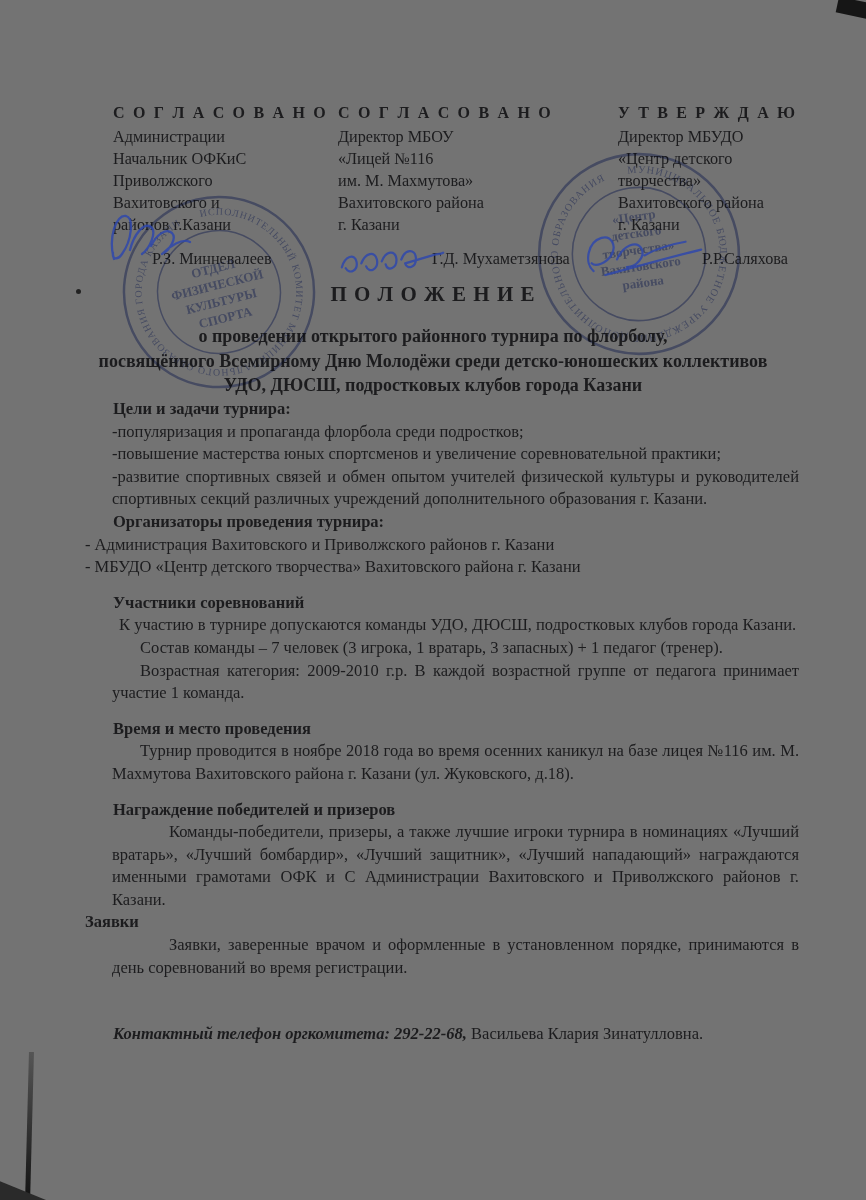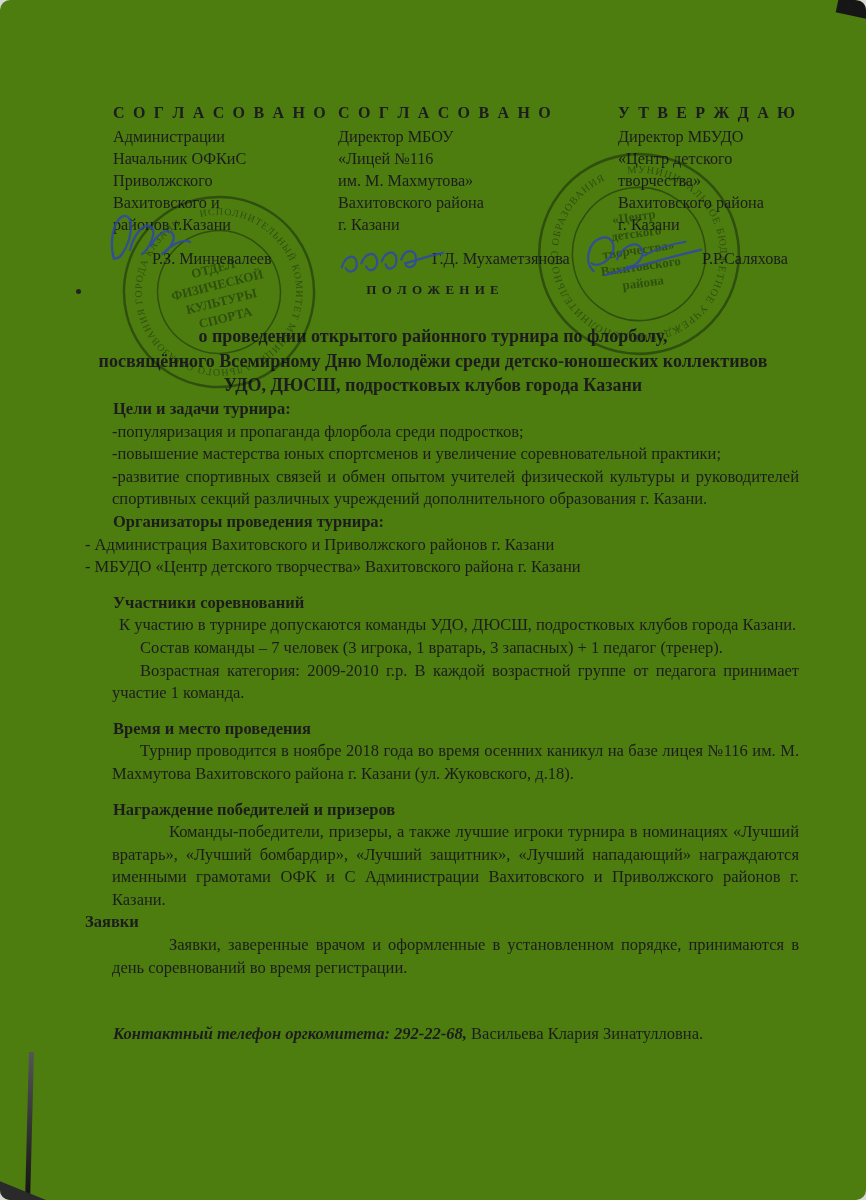--- a/index.html
+++ b/index.html
@@ -1,40 +1,39 @@
 <!DOCTYPE html>
 <html><head>
 <meta charset="utf-8">
 <style>
   html,body{margin:0;padding:0;background:#d8d8d4;}
   .page{
     position:relative;
     width:866px;height:1200px;
     margin:0 auto;
-    background:#4d7c0f;
+    background:#737373;
     overflow:hidden;
     font-family:"Liberation Serif", serif;
     color:#1c1c1e;
-    border-radius:10px;
   }
   
   .approvals{position:absolute;top:102px;left:113px;width:706px;display:flex;}
   .col{font-size:16.2px;line-height:22px;}
   .col-1{width:225px;}
   .col-2{width:280px;}
   .col-3{flex:1;}
   .ah{font-weight:700;letter-spacing:2.2px;font-size:16px;margin-bottom:2px;white-space:nowrap;}
   .al{white-space:nowrap;}
   .sig{margin-top:12px;white-space:nowrap;}
   .col-1 .sig{padding-left:39px;}
   .col-2 .sig{padding-left:94px;}
   .col-3 .sig{padding-left:84px;}
   
   .title{position:absolute;top:282px;left:0;width:100%;text-align:center;
-         font-weight:700;font-size:13px;letter-spacing:1px;}
+         font-weight:700;font-size:21px;letter-spacing:1px;}
   .subtitle{position:absolute;top:324px;left:83px;width:700px;text-align:center;
             font-weight:700;font-size:18px;line-height:24.5px;}
   
   .body{position:absolute;top:398px;left:85px;width:714px;
         font-size:16.5px;line-height:22.6px;}
   .h{font-weight:700;margin:0;font-size:16.5px;}
   .p{margin:0;}
   .just{text-align:justify;margin-left:27px;}
   .ind{text-indent:28px;}
   .ind-s{text-indent:7px;}

